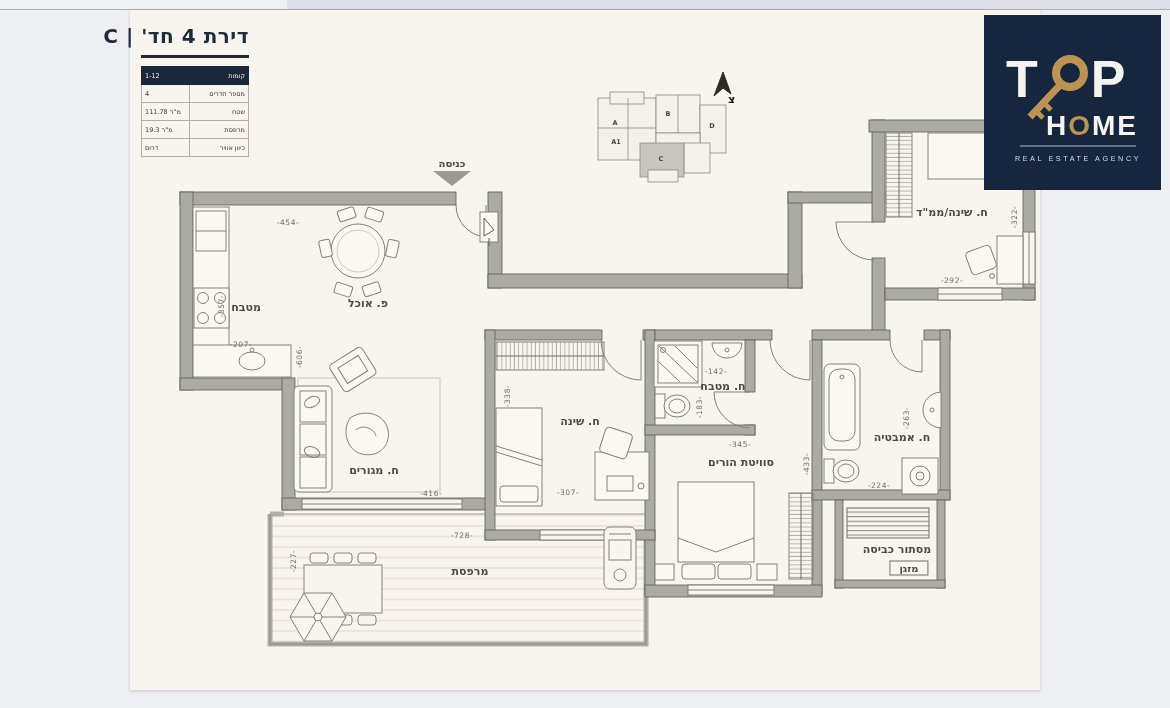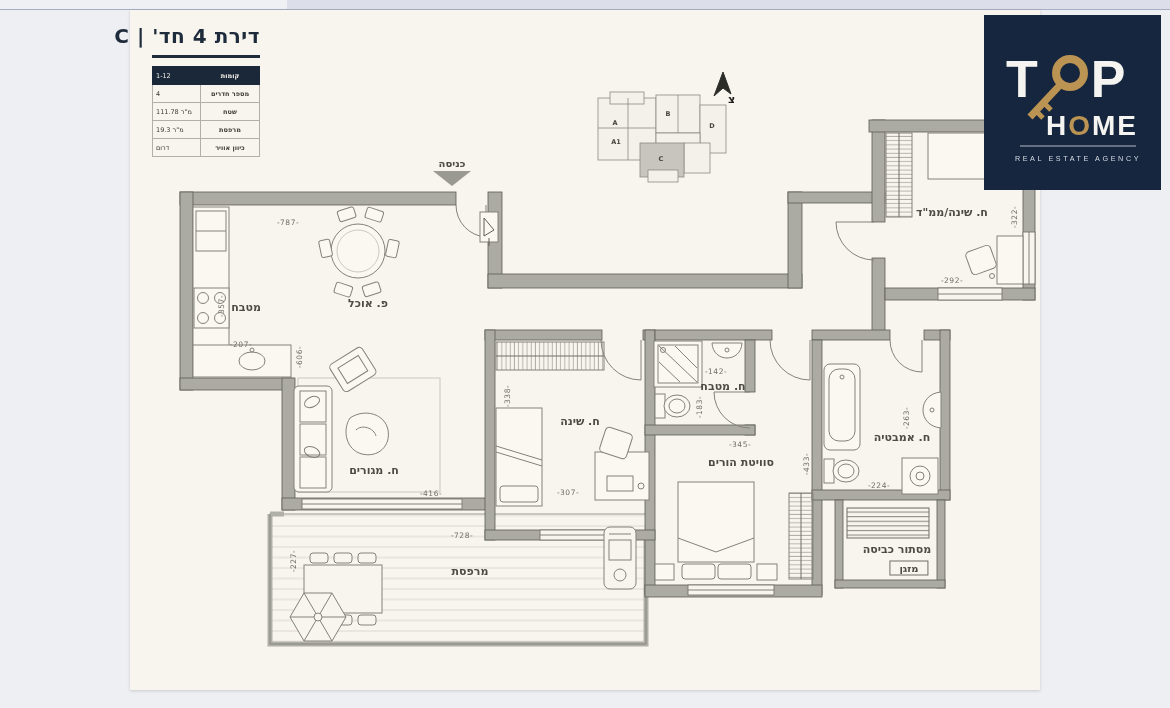--- a/index.html
+++ b/index.html
@@ -5,29 +5,29 @@
   html,body{margin:0;padding:0;background:#edeff3;}
   .canvas{position:relative;width:1170px;height:708px;overflow:hidden;
     font-family:"DejaVu Sans",sans-serif;background:#edeff3;}
   .top-strip{position:absolute;left:0;top:0;width:1170px;height:9px;
     background:#dcdee9;border-bottom:1px solid #a9adc4;}
   .strip-left{width:287px;height:100%;background:#eef0f3;}
   .sheet{position:absolute;left:130px;top:10px;width:910px;height:680px;
     background:#f8f4ee;box-shadow:0 1px 3px rgba(40,40,60,.18);}
   .plan-svg{position:absolute;left:0;top:0;}
   
-  .title-block{position:absolute;left:152px;top:24px;width:108px;}
+  .title-block{position:absolute;left:141px;top:24px;width:108px;}
   .tb-title{margin:0;font-size:20px;font-weight:bold;color:#1d2b3a;
     letter-spacing:.5px;text-align:right;direction:rtl;white-space:nowrap;}
   .tb-underline{height:3px;background:#1d2b3a;margin:7px 0 8px 0;}
   .spec-table{width:108px;border-collapse:collapse;direction:rtl;
     border:1px solid #b3afa7;}
   .spec-table td{border:1px solid #b3afa7;font-size:6.5px;color:#3c3c36;
     padding:4px 3px;height:9px;}
-  .spec-table td.lbl{font-weight:bold;text-align:center;width:52px;}
+  .spec-table td.lbl{font-weight:normal;text-align:right;width:52px;}
   .spec-table td.val{text-align:left;direction:ltr;margin-left:12px;}
   .spec-table tr.head td{background:#1b2839;color:#f5f2ea;border-color:#1b2839;}
   
   #labels-layer{position:absolute;left:0;top:0;width:1170px;height:708px;pointer-events:none;}
   .room-label{position:absolute;transform:translate(-50%,-50%);
     font-size:11px;font-weight:600;color:#4c4c45;white-space:nowrap;direction:rtl;}
   .room-label.boxed{border:1px solid #6e6e66;background:#f8f4ee;
     padding:1px 9px;font-size:10px;}
   .dim-label{position:absolute;transform:translate(-50%,-50%);
     font-size:7.5px;color:#6f6f68;letter-spacing:.5px;white-space:nowrap;}
@@ -322,21 +322,21 @@
       <div class="room-label" dir="rtl" style="left: 368px; top: 303px;">פ. אוכל</div>
       <div class="room-label" dir="rtl" style="left: 374px; top: 470px;">ח. מגורים</div>
       <div class="room-label" dir="rtl" style="left: 580px; top: 421px;">ח. שינה</div>
       <div class="room-label" dir="rtl" style="left: 723px; top: 386px;">ח. מטבח</div>
       <div class="room-label" dir="rtl" style="left: 741px; top: 462px;">סוויטת הורים</div>
       <div class="room-label" dir="rtl" style="left: 952px; top: 212px;">ח. שינה/ממ"ד</div>
       <div class="room-label" dir="rtl" style="left: 902px; top: 437px;">ח. אמבטיה</div>
       <div class="room-label" dir="rtl" style="left: 897px; top: 549px;">מסתור כביסה</div>
       <div class="room-label boxed" dir="rtl" style="left: 909px; top: 568px;">מזגן</div>
       <div class="room-label" dir="rtl" style="left: 470px; top: 571px;">מרפסת</div>
-      <div class="dim-label" style="left: 288px; top: 222px;">-787-</div>
+      <div class="dim-label" style="left: 288px; top: 222px;">-454-</div>
       <div class="dim-label rot" style="left: 221px; top: 306px;">-357-</div>
       <div class="dim-label" style="left: 241px; top: 344px;">-207-</div>
       <div class="dim-label rot" style="left: 299px; top: 357px;">-606-</div>
       <div class="dim-label" style="left: 431px; top: 493px;">-416-</div>
       <div class="dim-label rot" style="left: 507px; top: 396px;">-338-</div>
       <div class="dim-label" style="left: 568px; top: 492px;">-307-</div>
       <div class="dim-label" style="left: 716px; top: 371px;">-142-</div>
       <div class="dim-label rot" style="left: 699px; top: 407px;">-183-</div>
       <div class="dim-label" style="left: 740px; top: 444px;">-345-</div>
       <div class="dim-label rot" style="left: 806px; top: 464px;">-433-</div>

